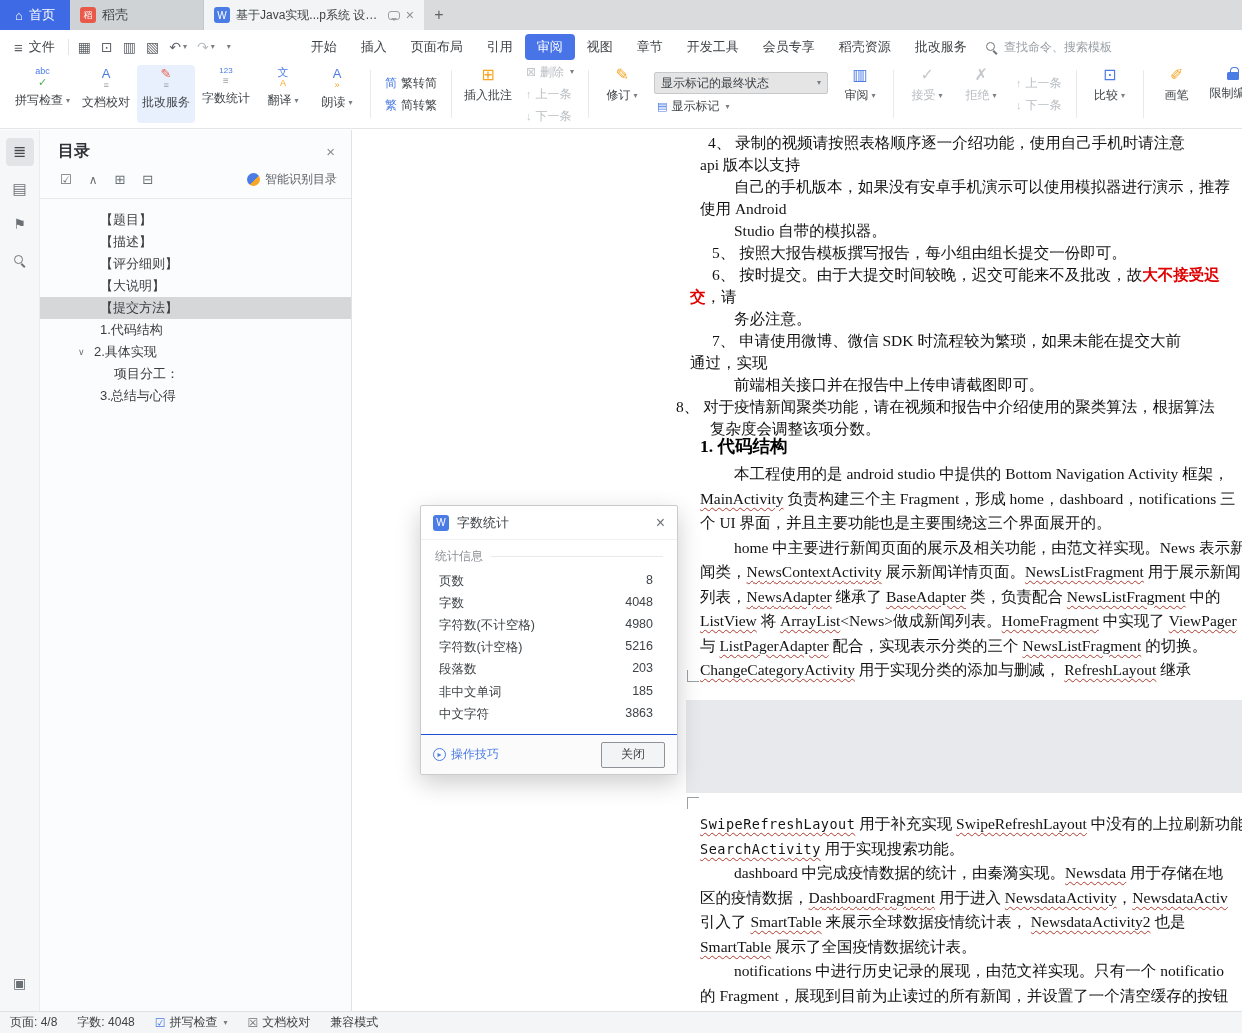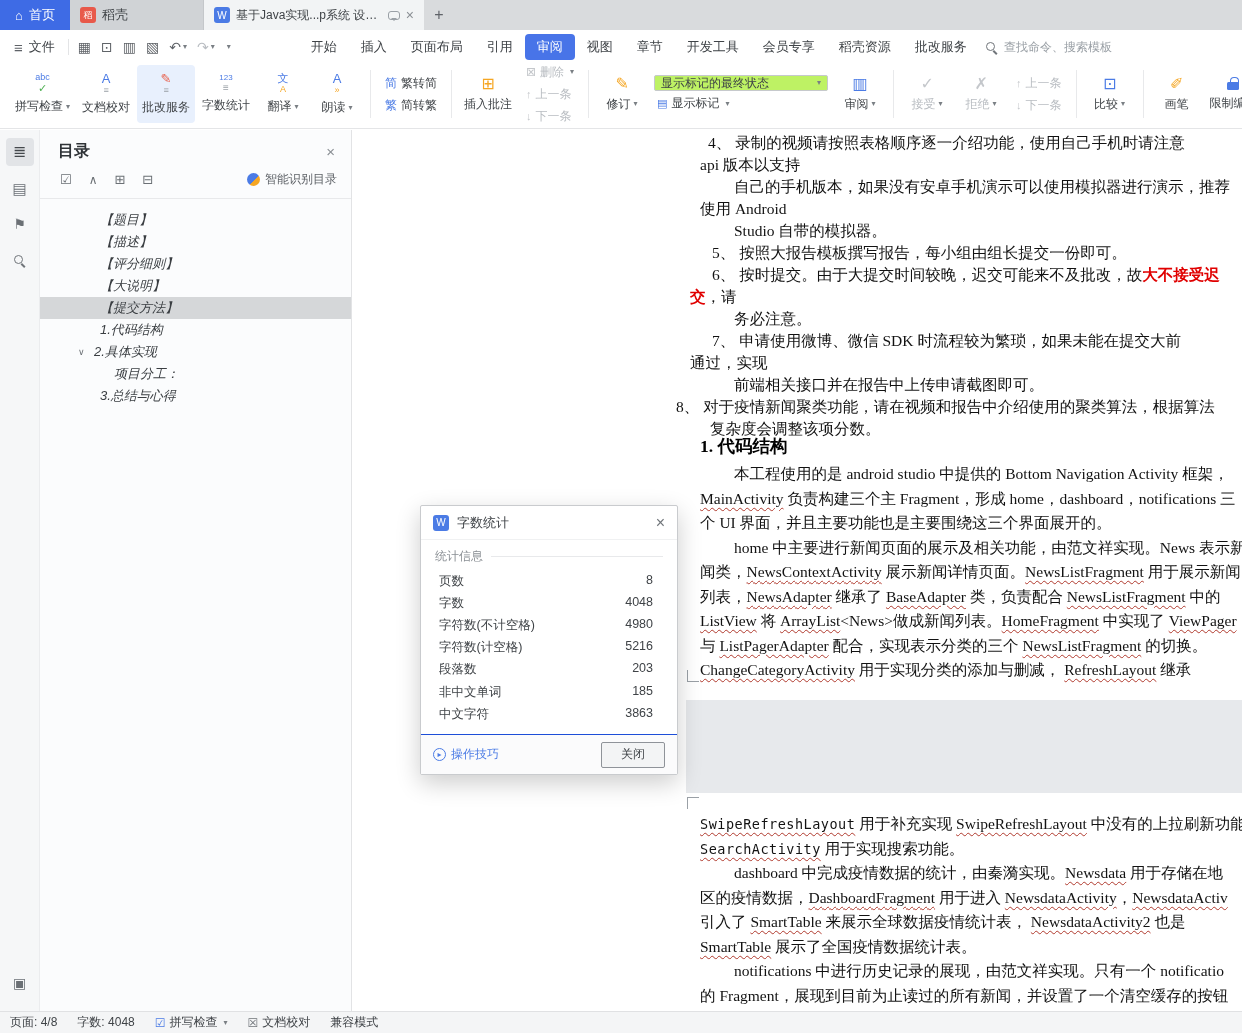--- a/index.html
+++ b/index.html
@@ -23,29 +23,29 @@
 #quickbar{display:flex;align-items:center;gap:2px;}
 .qbtn{display:flex;align-items:center;padding:3px 4px;border-radius:3px;}
 .caret{font-size:8px;color:#7a7f84;margin-left:2px;line-height:1;}
 #menutabs{display:flex;align-items:center;margin-left:64px;}
 .mtab{padding:4px 12px;font-size:13px;color:#3f4347;border-radius:4px;white-space:nowrap;}
 .mtab.active{background:#4874e8;color:#fff;}
 #searchbox{margin-left:auto;margin-right:130px;display:flex;align-items:center;gap:6px;color:#9aa0a6;font-size:12px;white-space:nowrap;}
 
 
 #ribbon{position:absolute;left:0;top:64px;width:1242px;height:65px;background:#fff;border-bottom:1px solid #e4e5e7;display:flex;align-items:center;padding:0 2px 4px 10px;gap:2px;overflow:hidden;}
-.rbig{display:flex;flex-direction:column;align-items:center;justify-content:center;gap:4px;min-width:52px;height:58px;border-radius:4px;padding:2px 5px;flex:none;}
+.rbig{display:flex;flex-direction:column;align-items:center;justify-content:flex-start;gap:4px;min-width:52px;height:58px;border-radius:4px;padding:2px 5px;flex:none;}
 .rbig.active{background:#e8f0fd;}
 .rbig .lbl{font-size:12px;color:#3f4347;display:flex;align-items:center;gap:1px;white-space:nowrap;}
 .rbig.disabled .lbl{color:#b9bdc2;}
 .rcol{display:flex;flex-direction:column;justify-content:center;gap:3px;height:58px;padding:0 4px;flex:none;}
 .rsmall{display:flex;align-items:center;gap:4px;font-size:12px;color:#3f4347;padding:1px 3px;border-radius:3px;white-space:nowrap;}
 .rsmall.disabled{color:#b9bdc2;}
 .rdiv{width:1px;height:48px;background:#e8e9eb;margin:0 5px;flex:none;}
-.combo{width:174px;height:16px;border:1px solid #c6c9cc;border-radius:2px;display:flex;align-items:center;justify-content:space-between;padding:0 6px;font-size:12px;color:#3f4347;background:#bef264;white-space:nowrap;overflow:hidden;}
+.combo{width:174px;height:22px;border:1px solid #c6c9cc;border-radius:2px;display:flex;align-items:center;justify-content:space-between;padding:0 6px;font-size:12px;color:#3f4347;background:#e5e5e5;white-space:nowrap;overflow:hidden;}
 
 
 .icn{display:inline-flex;align-items:center;justify-content:center;line-height:1;flex:none;}
 .icn.stack{flex-direction:column;gap:1px;}
 .boxicn{display:inline-flex;align-items:center;justify-content:center;width:16px;height:16px;border-radius:3px;flex:none;}
 .css-search{position:relative;width:13px;height:13px;display:inline-block;flex:none;}
 .css-search::before{content:"";position:absolute;left:1px;top:1px;width:7px;height:7px;border:1.5px solid #70757a;border-radius:50%;}
 .css-search::after{content:"";position:absolute;left:9px;top:9px;width:5px;height:1.5px;background:#70757a;transform:rotate(45deg);transform-origin:0 0;}
 .css-bubble{position:relative;width:12px;height:9px;border:1px solid #9aa0a6;border-radius:3px;display:inline-block;flex:none;}
 .css-bubble::after{content:"";position:absolute;left:2px;bottom:-5px;border:3px solid transparent;border-top-color:#9aa0a6;}
@@ -62,21 +62,21 @@
 .stripbtn.active{background:#e2e4e7;}
 .strip-bottom{margin-top:auto;margin-bottom:14px;}
 
 
 #tocpanel{position:absolute;left:40px;top:130px;width:312px;height:881px;background:#fbfcfd;border-right:1px solid #e2e3e5;}
 .toc-head{display:flex;align-items:center;justify-content:space-between;padding:11px 16px 8px 18px;}
 .toc-title{font-size:16px;font-weight:bold;color:#2f3337;}
 .toc-tools{display:flex;align-items:center;padding:0 14px 9px 16px;gap:9px;border-bottom:1px solid #e8e9eb;}
 .toc-smart{margin-left:auto;display:flex;align-items:center;gap:5px;font-size:12px;color:#5f6368;}
 #toclist{padding-top:10px;}
-.tocitem{position:relative;height:22px;display:flex;align-items:center;font-size:13px;color:#3a3e42;padding-left:60px;white-space:nowrap;font-style:italic;}
+.tocitem{position:relative;height:22px;display:flex;align-items:center;font-size:13px;color:#3a3e42;padding-left:60px;white-space:nowrap;}
 .tocitem.sel{background:#d5d7d9;}
 .tocitem.haschev{padding-left:54px;}
 .tocitem .chev{position:absolute;left:38px;top:6px;font-size:9px;color:#6b7075;}
 .tocitem.lvl1{padding-left:74px;}
 
 
 #docarea{position:absolute;left:352px;top:129px;width:890px;height:882px;background:#fff;overflow:hidden;}
 .docblock{position:absolute;width:900px;}
 #blockA{left:348px;top:3px;}
 #blockA .docline{height:22px;line-height:22px;}

